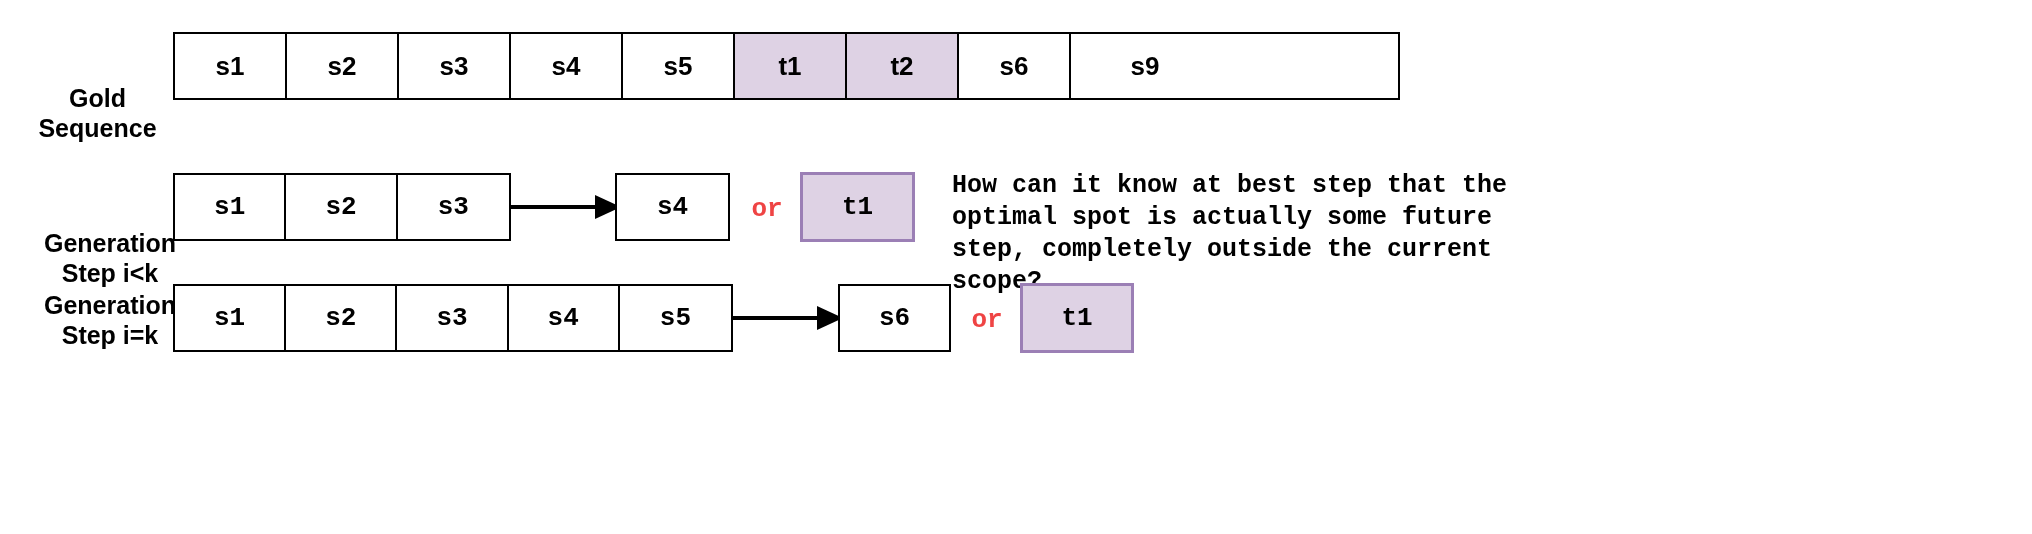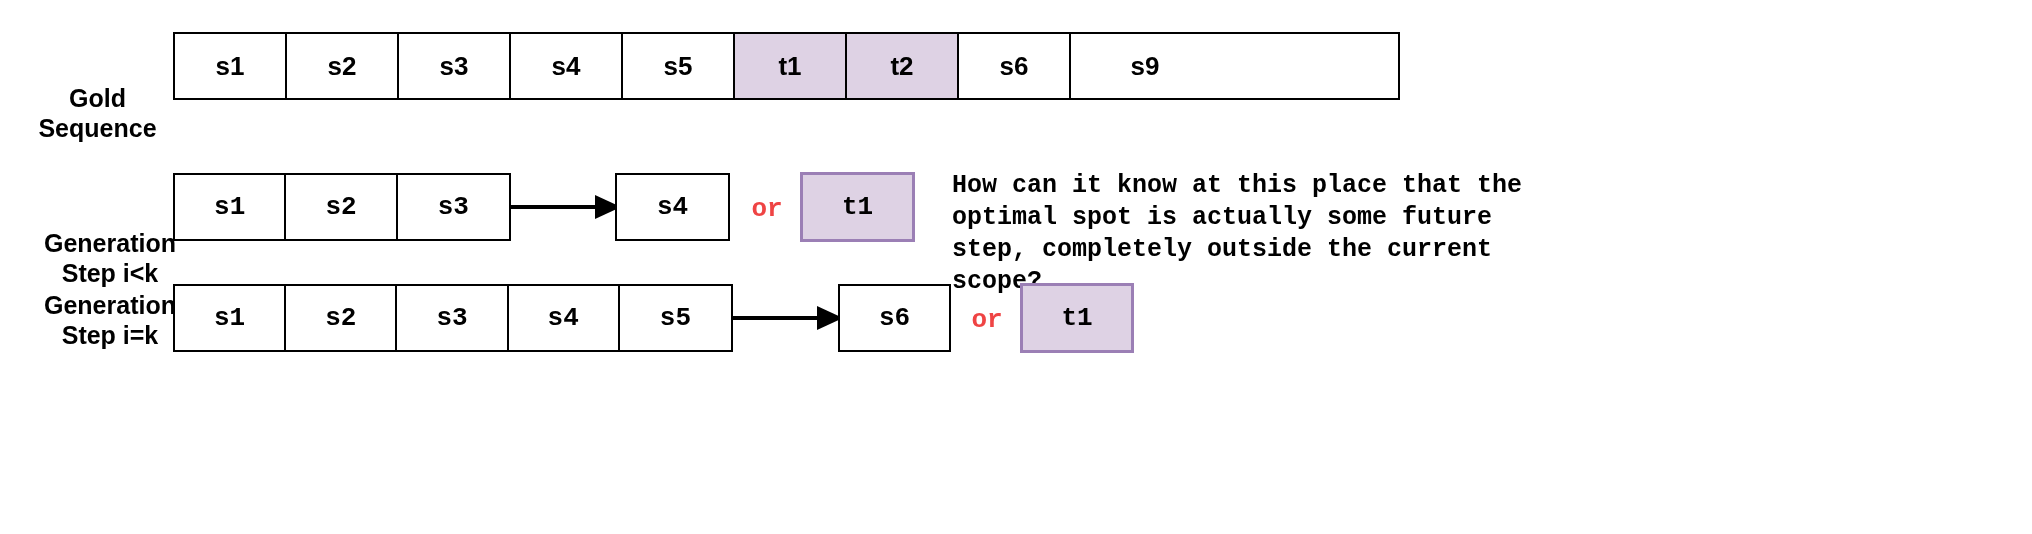--- a/index.html
+++ b/index.html
@@ -156,21 +156,21 @@
     <line x1="0" y1="14" x2="88" y2="14" stroke="#000000" stroke-width="4"></line>
     <polygon points="84,2 110,14 84,26" fill="#000000"></polygon>
   </svg>
 
   <div class="out-box" style="left:615px; top:173px; width:115px; height:68px;">s4</div>
 
   <div class="or-word" style="left:745px; top:194px; width:44px;">or</div>
 
   <div class="out-box token" style="left:800px; top:172px; width:115px; height:70px;">t1</div>
 
-  <div class="question" style="left:952px; top:170px; width:620px;">How can it know at this place that the
+  <div class="question" style="left:952px; top:170px; width:620px;">How can it know at best step that the
 optimal spot is actually some future
 step, completely outside the current scope?</div>
 
   <div class="row-label" style="left:30px; top:290px; width:160px;">Generation
 Step i=k</div>
 
   <div class="ctx-strip" style="left:173px; top:284px; width:560px; height:68px;">
     <div class="ctx-cell" style="width:112px;">s1</div>
     <div class="ctx-cell" style="width:112px;">s2</div>
     <div class="ctx-cell" style="width:112px;">s3</div>

